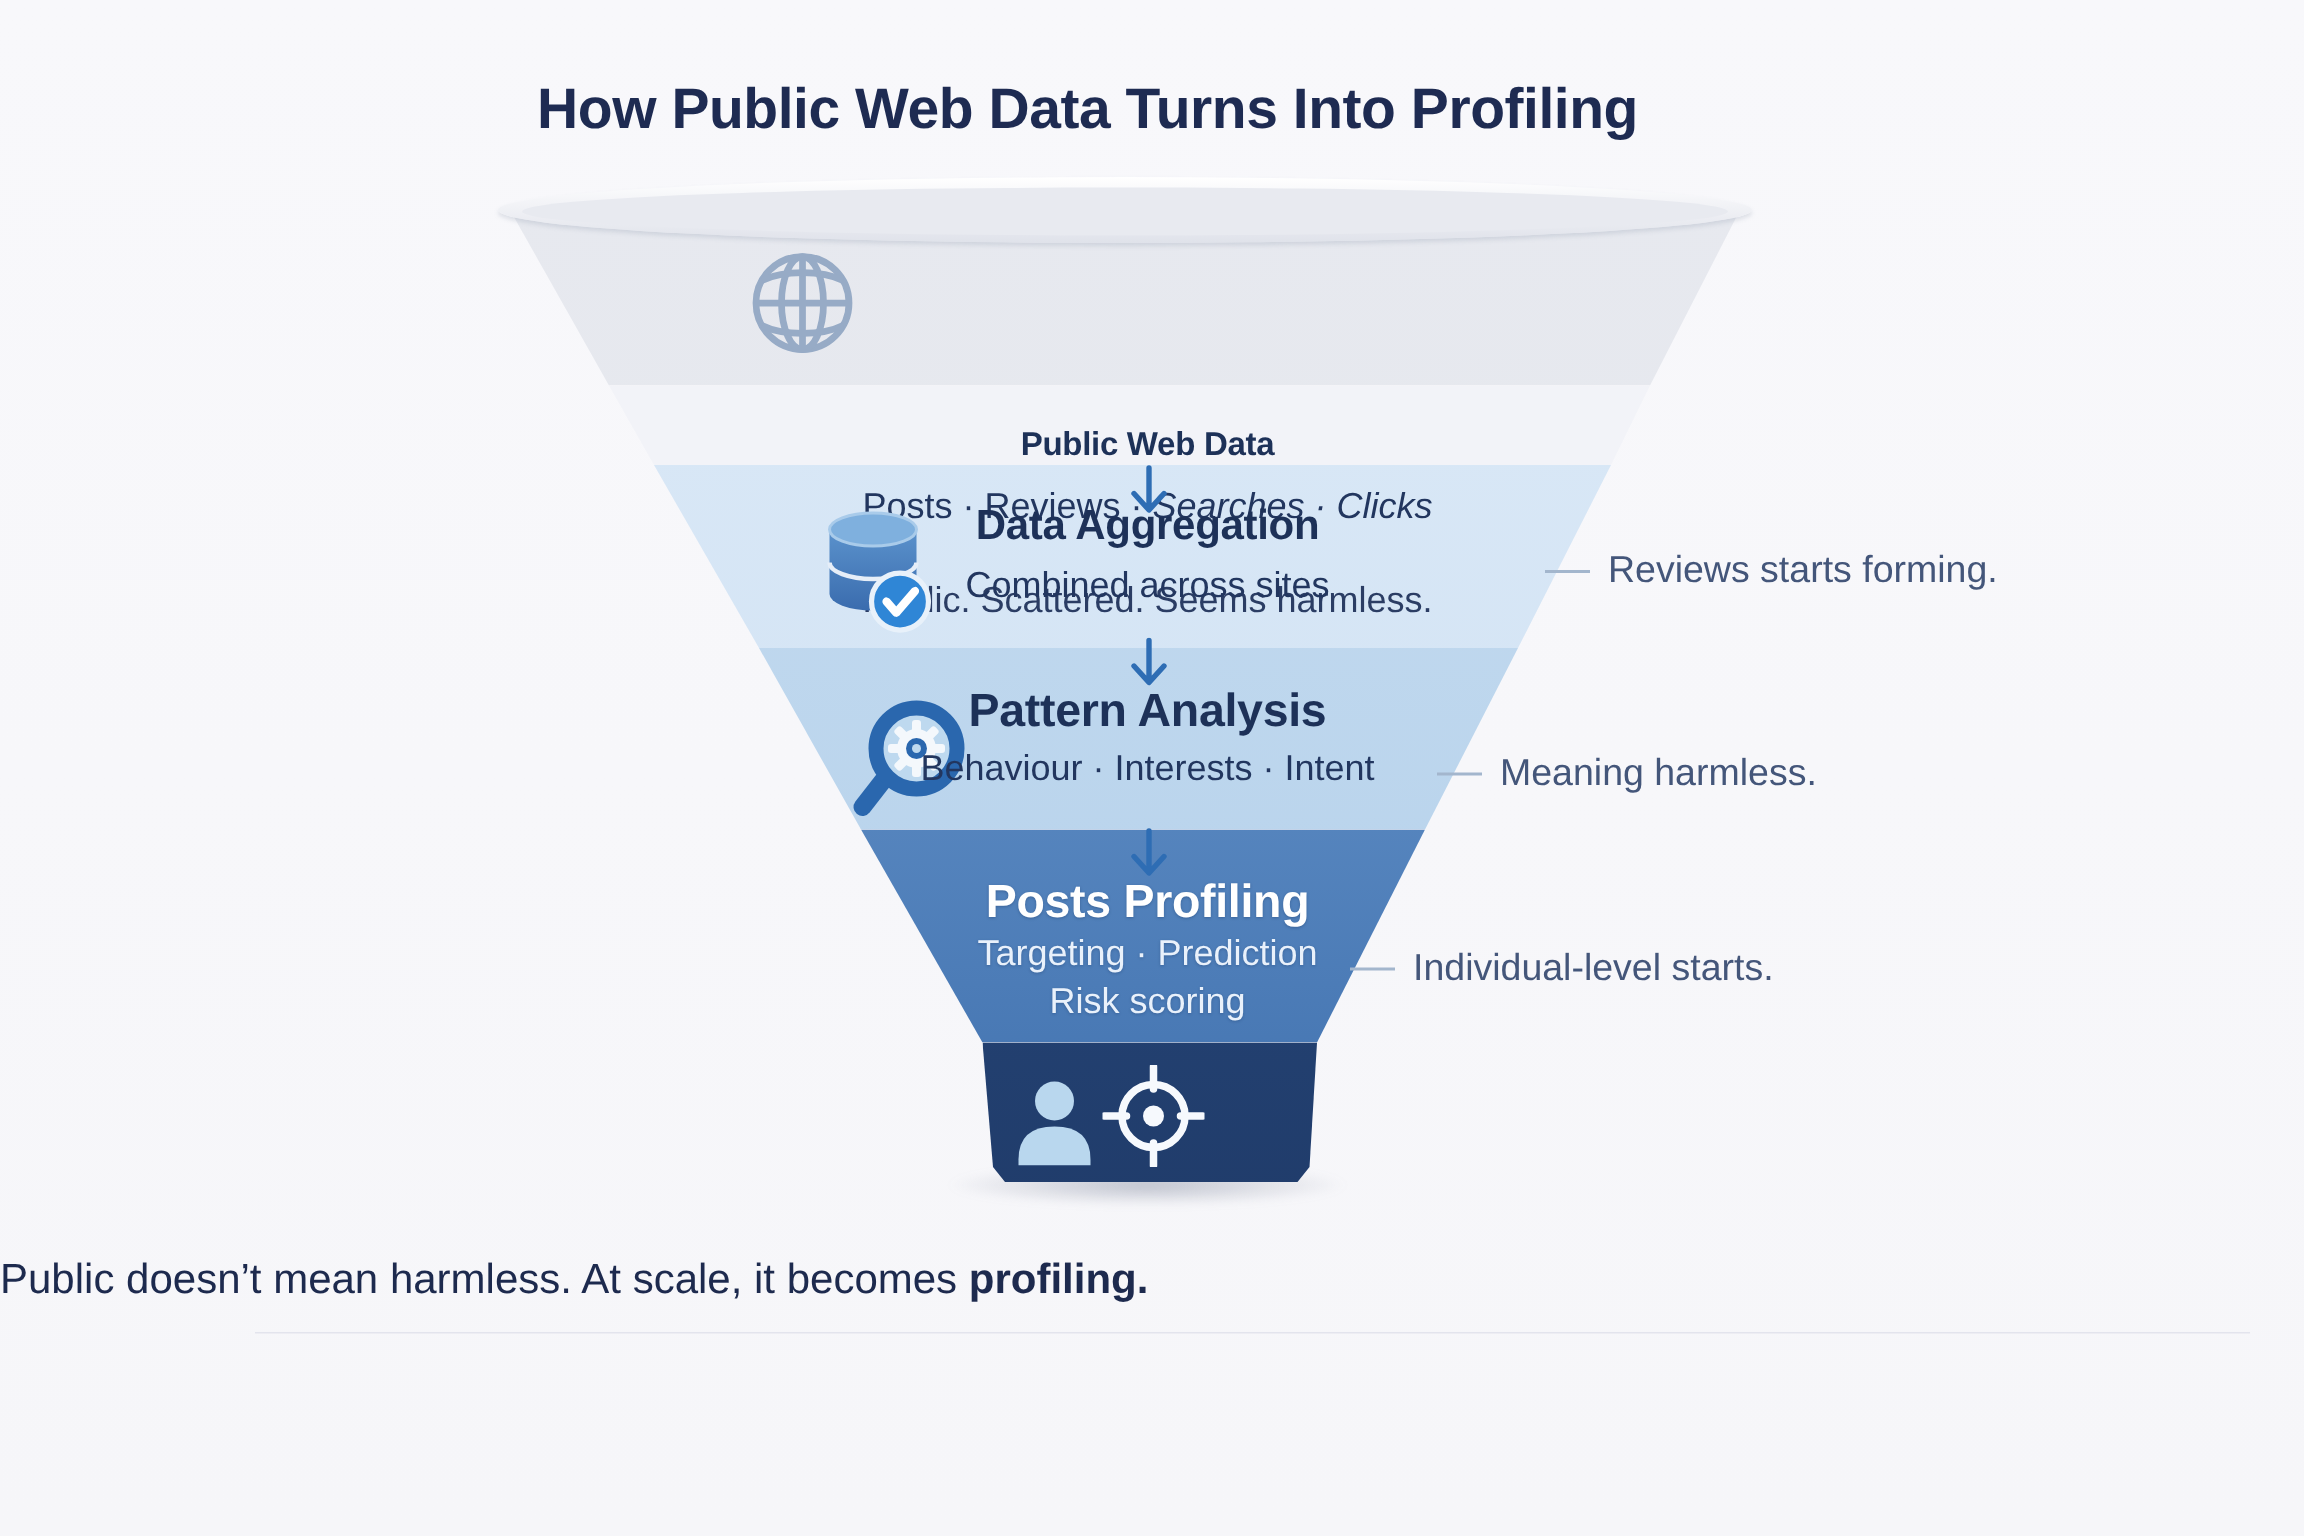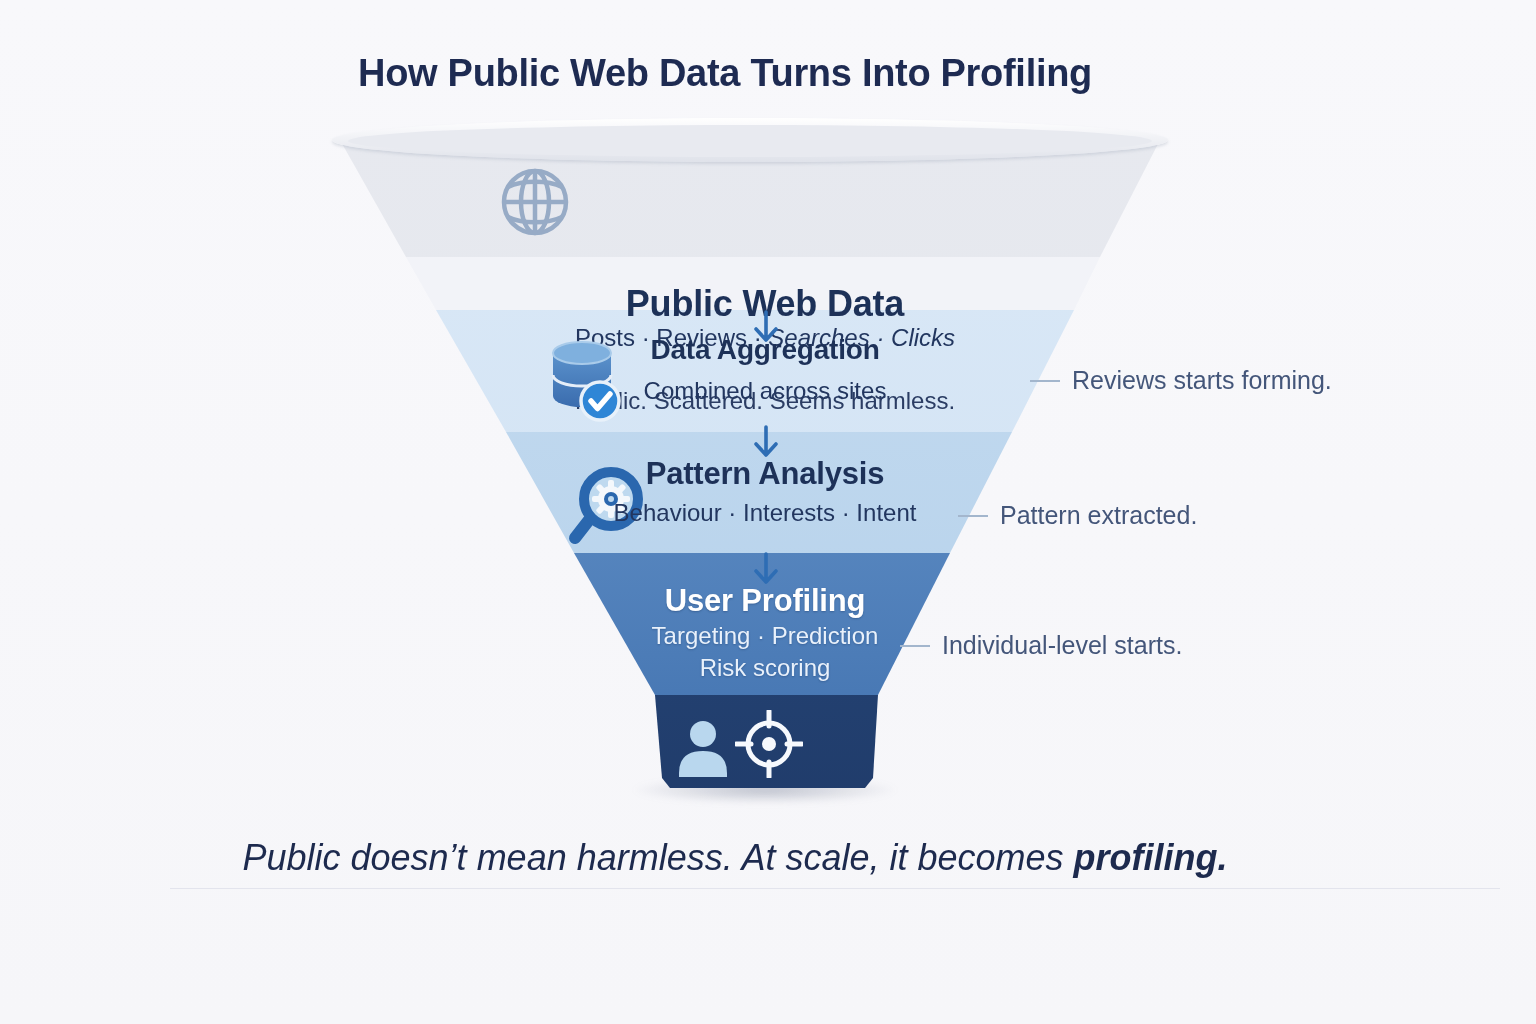--- a/index.html
+++ b/index.html
@@ -5,22 +5,22 @@
   * { margin:0; padding:0; box-sizing:border-box; }
   html,body { width:1536px; height:1024px; }
   body { font-family:"Liberation Sans","DejaVu Sans",sans-serif; background:#f7f7fa; overflow:hidden; }
   .canvas { position:relative; width:1536px; height:1024px; background:linear-gradient(180deg,#f8f8fb 0%,#f6f6f9 100%); }
 
   
   .title { position:absolute; left:0; top:52px; width:1450px; text-align:center;
            font-size:38px; font-weight:700; color:#1e2b52; letter-spacing:-0.3px; }
 
   
-  .caption { position:absolute; left:0; top:837px; width:1470px; text-align:center;
-             font-size:36px; font-style:italic; color:#1d2a4e; }
+  .caption { position:absolute; left:0; top:837px; width:1470px; 
+             font-size:28px; color:#1d2a4e; }
   .caption .em { font-weight:700; }
 
   .divider { position:absolute; left:170px; top:888px; width:1330px; height:1px; background:#e3e4ed; }
 
   
   .funnel { position:absolute; left:330px; top:118px; width:840px; height:690px; z-index:1; }
   .band { position:absolute; inset:0; }
   .band-1  { background:linear-gradient(180deg,#e7e9ef,#e3e6ec);
              clip-path:polygon(10px 22px,830px 22px,770px 139px,76px 139px); }
   .band-1b { background:#f2f3f8;
@@ -42,21 +42,21 @@
                background:#e8eaf0; }
 
   .stem-shadow { position:absolute; left:630px; top:776px; width:270px; height:28px; z-index:0;
                  background:radial-gradient(ellipse at center, rgba(100,110,135,0.38) 0%, rgba(100,110,135,0) 70%);
                  filter:blur(3px); }
 
   
   .fc { position:absolute; z-index:4; }
   .cx { left:435px; transform:translateX(-50%); text-align:center; white-space:nowrap; }
   .stage-heading { font-weight:700; color:#1d3158; letter-spacing:-0.2px; }
-  .h1a { top:165px; font-size:36px; }
+  .h1a { top:165px; font-size:22px; }
   .h2a { top:216px; font-size:28px; }
   .h3a { top:338px; font-size:31px; }
   .h4a { top:465px; font-size:31px; color:#ffffff; text-shadow:0 1px 2px rgba(20,45,90,0.35); }
   .stage-sub { color:#22365f; font-size:24px; }
   .s1 { top:206px; }
   .tagline { top:269px; font-size:24px; color:#2b3d64; }
   .s2 { top:259px; }
   .s3 { top:381px; }
   .s4a { top:504px; color:#e9f1fb; text-shadow:0 1px 2px rgba(20,45,90,0.3); }
   .s4b { top:536px; color:#e9f1fb; text-shadow:0 1px 2px rgba(20,45,90,0.3); }
@@ -165,21 +165,21 @@
     </span>
     <div class="fc cx stage-sub s3">Behaviour · Interests · Intent</div>
     <div class="fc cx stage-heading h3a">Pattern Analysis</div>
 
     <span class="arrow arrow-3">
       <svg width="26" height="36" viewBox="0 0 26 36" fill="none" stroke="#2e6db4" stroke-width="3.6" stroke-linecap="round" stroke-linejoin="round">
         <path d="M13 2 V28 M3 19 L13 30 L23 19"></path>
       </svg>
     </span>
 
-    <div class="fc cx stage-heading h4a">User Profiling</div>
+    <div class="fc cx stage-heading h4a">Posts Profiling</div>
     <div class="fc cx stage-sub s4a">Targeting · Prediction</div>
     <div class="fc cx stage-sub s4b">Risk scoring</div>
 
     <span class="icon personicon">
       <svg width="58" height="58" viewBox="0 0 58 58" fill="#b9d7ee">
         <circle cx="29" cy="15" r="13"></circle>
         <path d="M5 58 v-4 q0 -22 24 -22 q24 0 24 22 v4 z"></path>
       </svg>
     </span>
     <span class="icon targeticon">
@@ -193,21 +193,21 @@
       </svg>
     </span>
   </div>
 
   <div class="side-note note-1">
     <div class="tick"></div>
     <span class="txt">Reviews starts forming.</span>
   </div>
   <div class="side-note note-2">
     <div class="tick"></div>
-    <span class="txt">Pattern extracted.</span>
+    <span class="txt">Meaning harmless.</span>
   </div>
   <div class="side-note note-3">
     <div class="tick"></div>
     <span class="txt">Individual-level starts.</span>
   </div>
 
   <p class="caption"><span>Public doesn’t mean harmless. At scale, it becomes </span><span class="em">profiling</span><span class="em">.</span></p>
 
   <div class="divider"></div>
 

